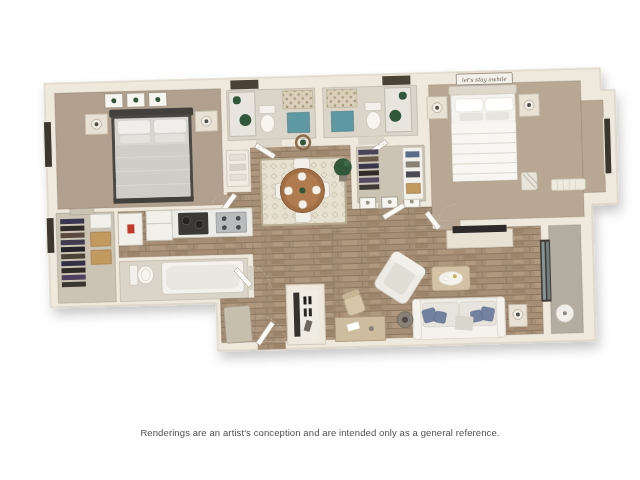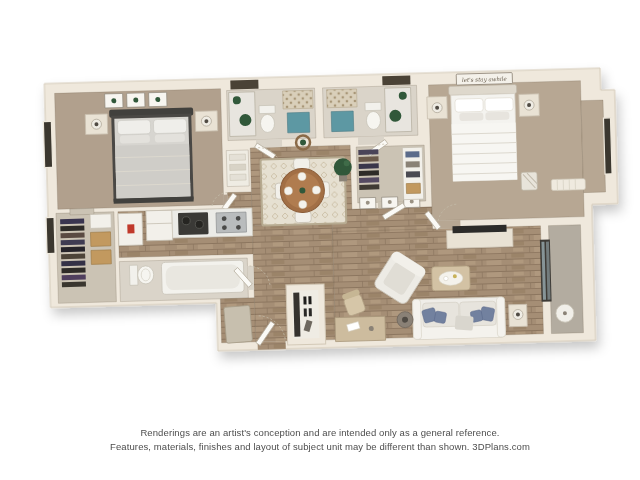--- a/index.html
+++ b/index.html
@@ -341,15 +341,14 @@
     <g>
       <circle cx="562" cy="320" r="9" fill="#f1efe9" stroke="#c9c3b6" stroke-width=".8"></circle>
       <circle cx="562" cy="320" r="2" fill="#8a8276"></circle>
     </g>
 
   </g>
 </svg>
 
 <div class="disclaimer">
   <div>Renderings are an artist's conception and are intended only as a general reference.</div>
-  <div>Features, materials, finishes and layout of subject unit may be different than shown. 3DPlans.com</div>
 </div>
 </div>
 
 </body></html>

